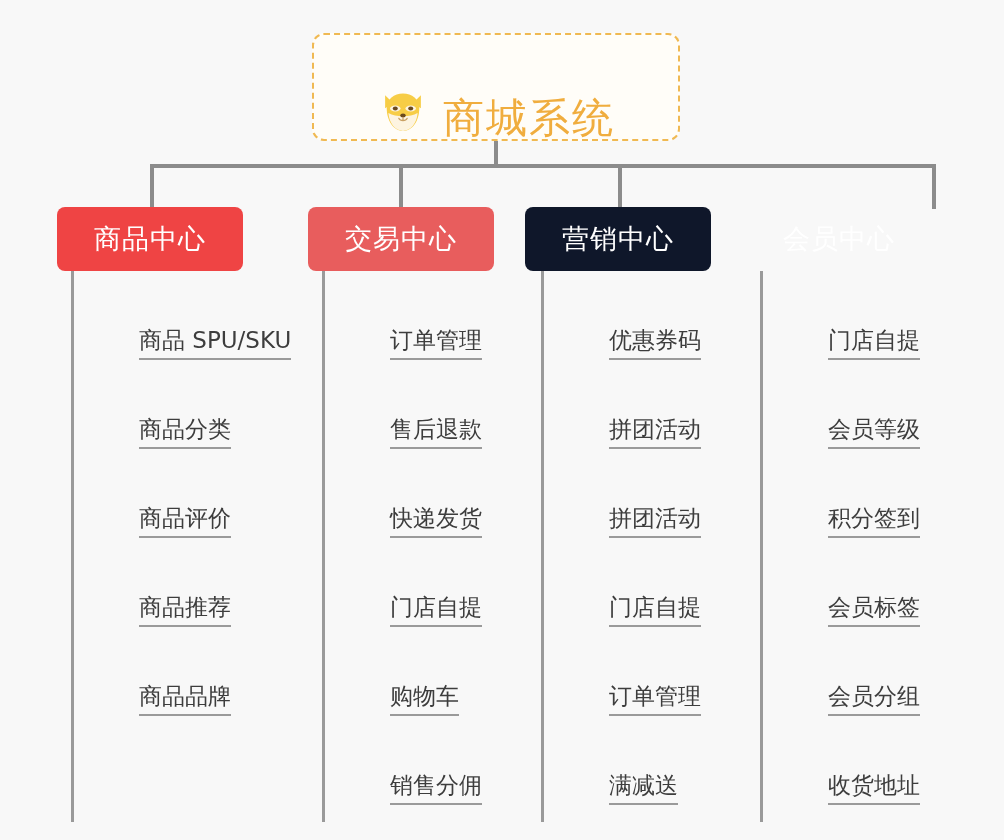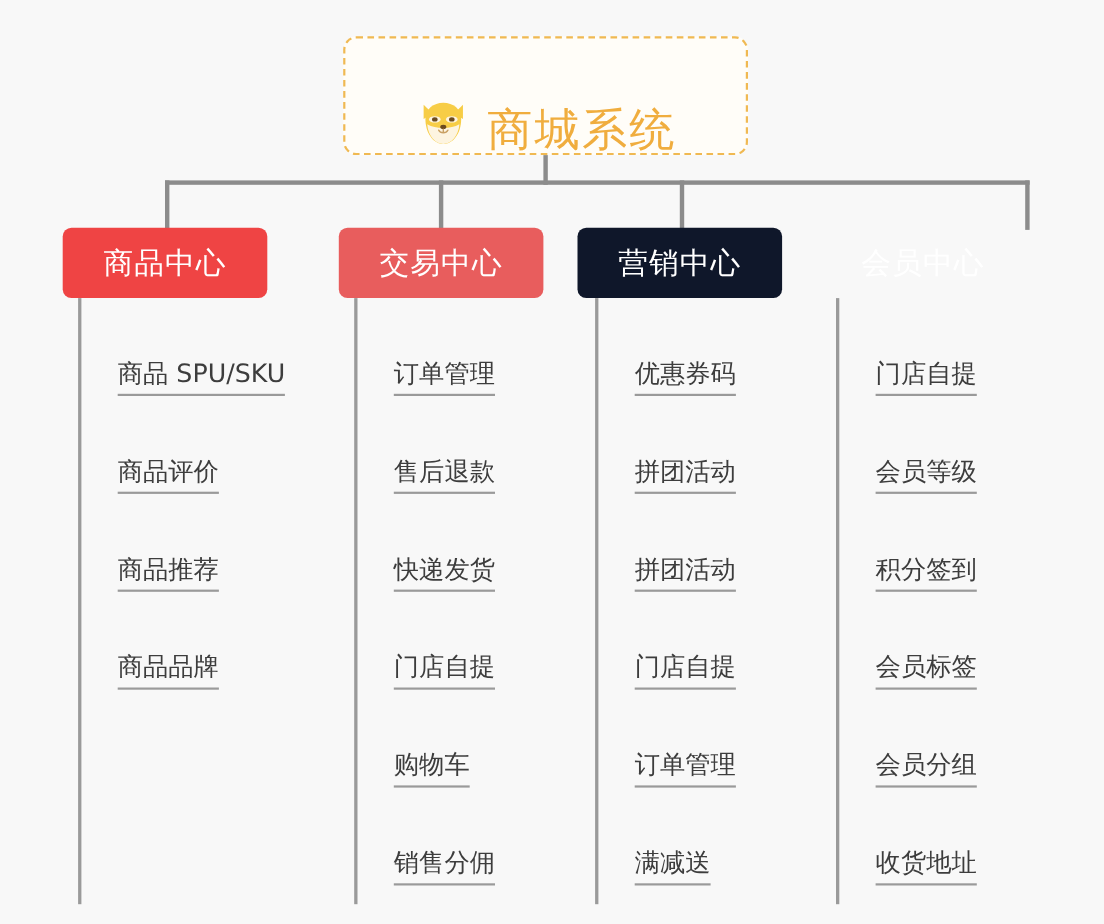--- a/index.html
+++ b/index.html
@@ -42,21 +42,21 @@
     box-sizing:border-box;
   }
   .cat-label{font-size:27px;color:#ffffff;letter-spacing:1px;
     font-family:"DejaVu Sans","Liberation Sans",sans-serif;}
 
   
   .col{position:absolute;top:271px;width:230px;}
   .rail{position:absolute;left:0;top:0;width:3px;height:551px;background:#9a9a9a;}
   .item{
     position:relative;height:89px;box-sizing:border-box;
-    display:flex;align-items:flex-end;padding-left:36px;
+    display:flex;align-items:flex-end;padding-left:68px;
   }
   .item-inner{display:inline-block;border-bottom:2px solid #9a9a9a;padding-bottom:5px;}
   .item-label{
     font-size:23px;color:#3d3d3d;white-space:nowrap;line-height:1.1;
     font-family:"DejaVu Sans","Liberation Sans",sans-serif;
   }
 </style>
 </head>
 <body style="background: rgb(248, 248, 248);">
 
@@ -97,20 +97,23 @@
     <span class="cat-label">营销中心</span>
   </div>
   <div class="cat-box" style="left:746px">
     <span class="cat-label">会员中心</span>
   </div>
 
   <div class="col" style="left:71px">
     <div class="rail"></div>
     <div class="item">
         <span class="item-inner"><span class="item-label">商品 SPU/SKU</span></span>
+      </div>
+    <div class="item">
+        <span class="item-inner"><span class="item-label">商品分类</span></span>
       </div>
     <div class="item">
         <span class="item-inner"><span class="item-label">商品评价</span></span>
       </div>
     <div class="item">
         <span class="item-inner"><span class="item-label">商品推荐</span></span>
       </div>
     <div class="item">
         <span class="item-inner"><span class="item-label">商品品牌</span></span>
       </div>

